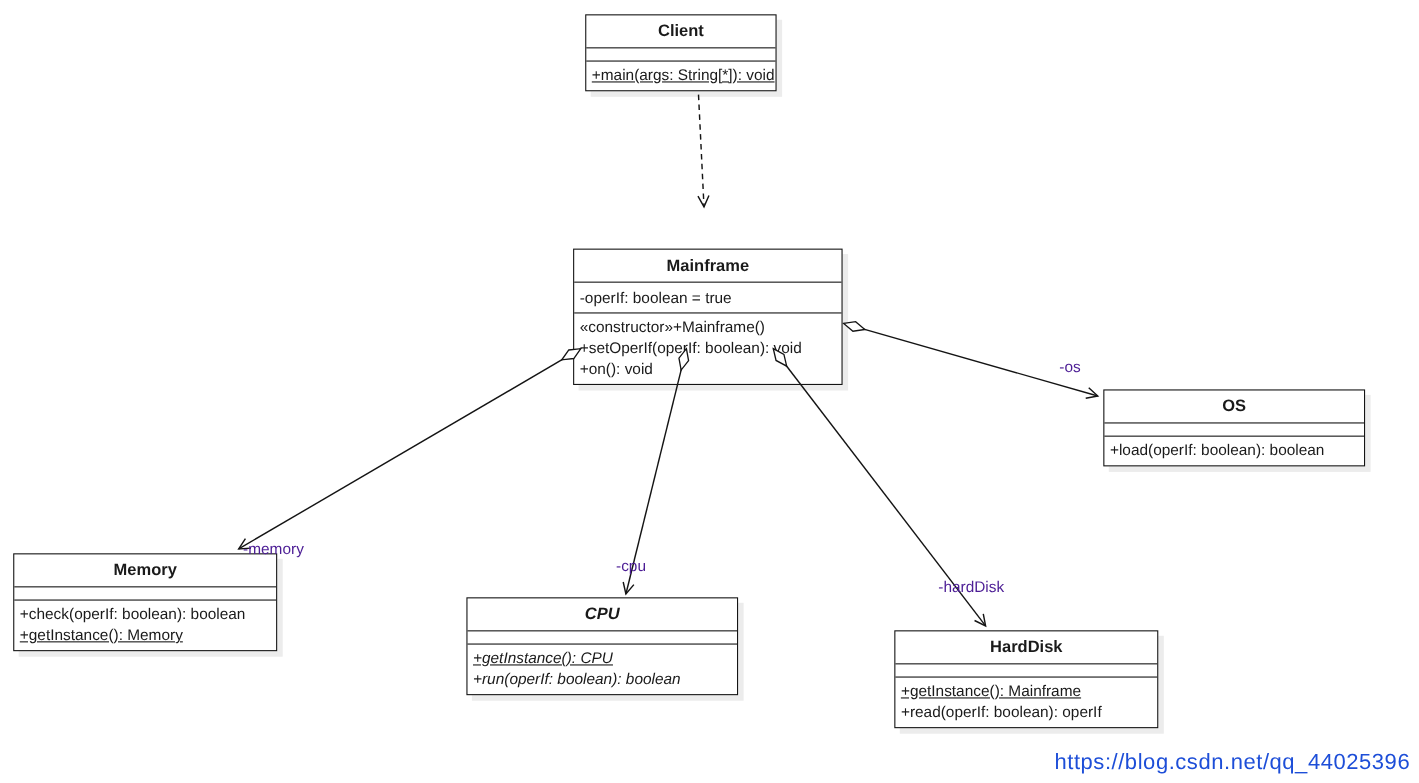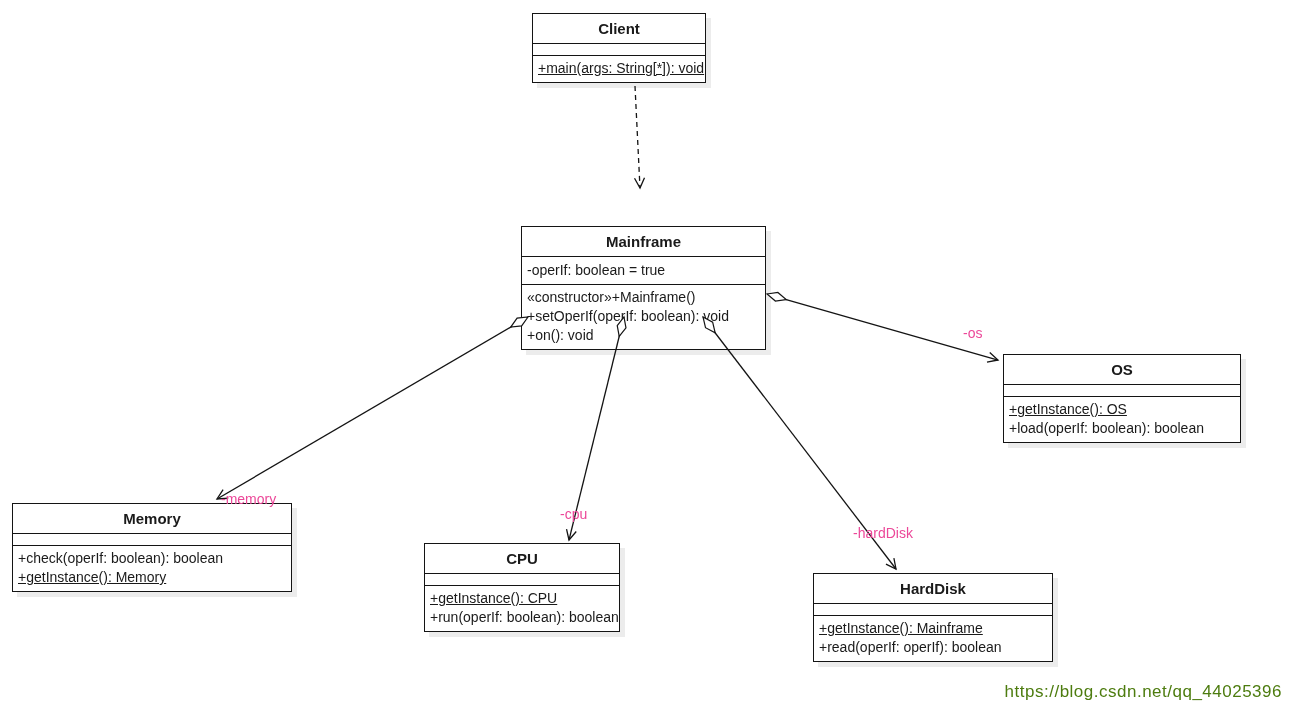--- a/index.html
+++ b/index.html
@@ -53,29 +53,29 @@
     padding: 0 5px;
     white-space: nowrap;
   }
   .member.static {
     text-decoration: underline;
   }
   .edge-label {
     position: absolute;
     font-size: 14px;
     line-height: 16px;
-    color: #ec4899;
+    color: #4c1d95;
     white-space: nowrap;
   }
   .watermark {
     position: absolute;
     right: 8px;
     top: 682px;
-    font-size: 17px;
-    color: #4d7c0f;
+    font-size: 20px;
+    color: #1d4ed8;
     letter-spacing: 0.5px;
     white-space: nowrap;
   }
 </style>
 </head>
 <body>
 
 <div class="uml-class" style="left:532px; top:13px; width:174px;">
   <div class="uml-title">Client</div>
   <div class="uml-attrs"></div>
@@ -93,49 +93,48 @@
     <div class="member">«constructor»+Mainframe()</div>
     <div class="member">+setOperIf(operIf: boolean): void</div>
     <div class="member">+on(): void</div>
   </div>
 </div>
 
 <div class="uml-class" style="left:1003px; top:354px; width:238px;">
   <div class="uml-title">OS</div>
   <div class="uml-attrs"></div>
   <div class="uml-methods">
-    <div class="member static">+getInstance(): OS</div>
     <div class="member">+load(operIf: boolean): boolean</div>
   </div>
 </div>
 
-<div class="uml-class" style="left:12px; top:503px; width:280px;">
+<div class="uml-class" style="left:12px; top:503px; width:240px;">
   <div class="uml-title">Memory</div>
   <div class="uml-attrs"></div>
   <div class="uml-methods">
     <div class="member">+check(operIf: boolean): boolean</div>
     <div class="member static">+getInstance(): Memory</div>
   </div>
 </div>
 
-<div class="uml-class" style="left:424px; top:543px; width:196px;">
+<div class="uml-class" style="left:424px; top:543px; width:247px;font-style:italic;">
   <div class="uml-title">CPU</div>
   <div class="uml-attrs"></div>
   <div class="uml-methods">
     <div class="member static">+getInstance(): CPU</div>
     <div class="member">+run(operIf: boolean): boolean</div>
   </div>
 </div>
 
 <div class="uml-class" style="left:813px; top:573px; width:240px;">
   <div class="uml-title">HardDisk</div>
   <div class="uml-attrs"></div>
   <div class="uml-methods">
     <div class="member static">+getInstance(): Mainframe</div>
-    <div class="member">+read(operIf: operIf): boolean</div>
+    <div class="member">+read(operIf: boolean): operIf</div>
   </div>
 </div>
 
 <svg id="edges" viewBox="0 0 1290 712" xmlns="http://www.w3.org/2000/svg">
   <defs>
     <marker id="mArrow" markerUnits="userSpaceOnUse" markerWidth="14" markerHeight="14" viewBox="0 0 14 14" refX="12" refY="7" orient="auto">
       <path d="M2,2 L12,7 L2,12" fill="none" stroke="#141414" stroke-width="1.3"></path>
     </marker>
     <marker id="mDiamond" markerUnits="userSpaceOnUse" markerWidth="24" markerHeight="14" viewBox="0 0 24 14" refX="2" refY="7" orient="auto">
       <polygon points="2,7 12,2.5 22,7 12,11.5" fill="#ffffff" stroke="#141414" stroke-width="1.2"></polygon>

